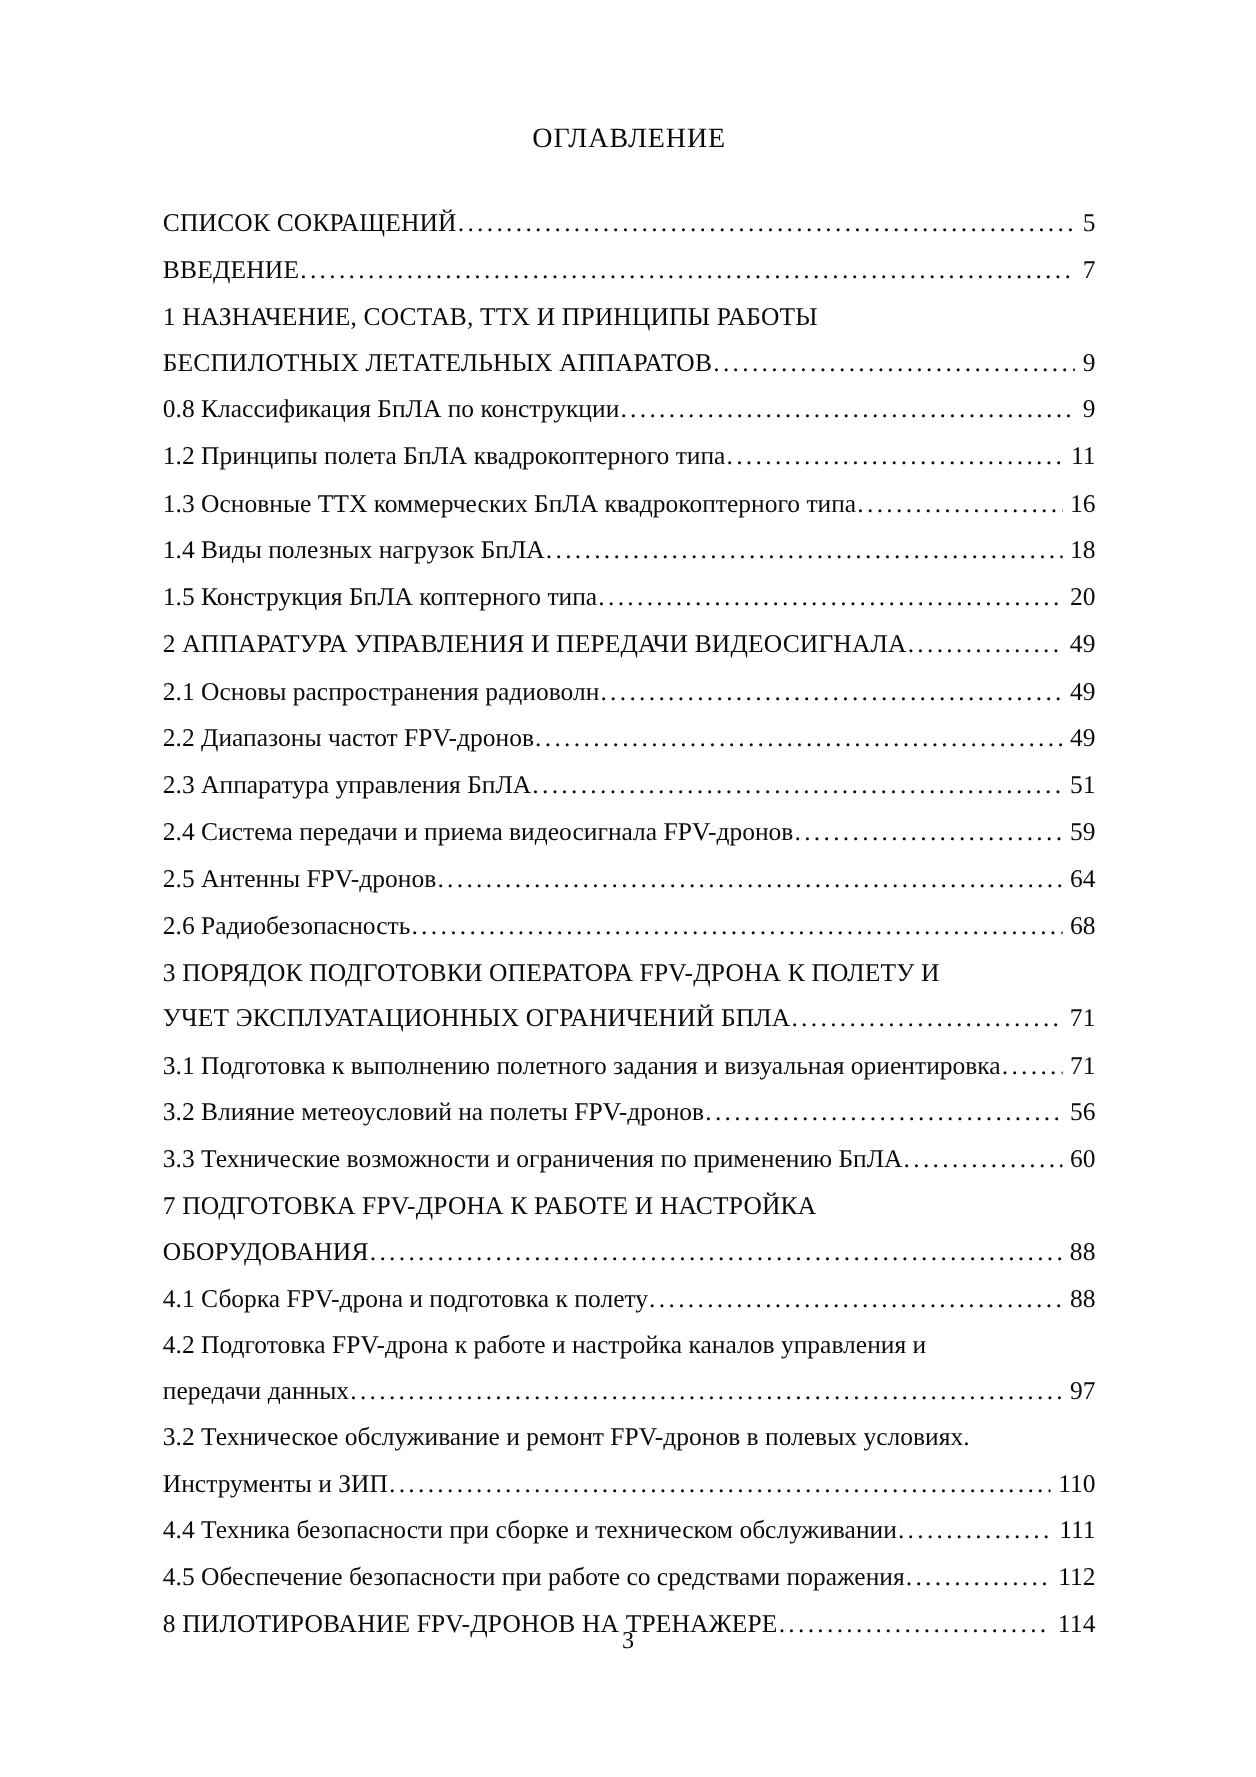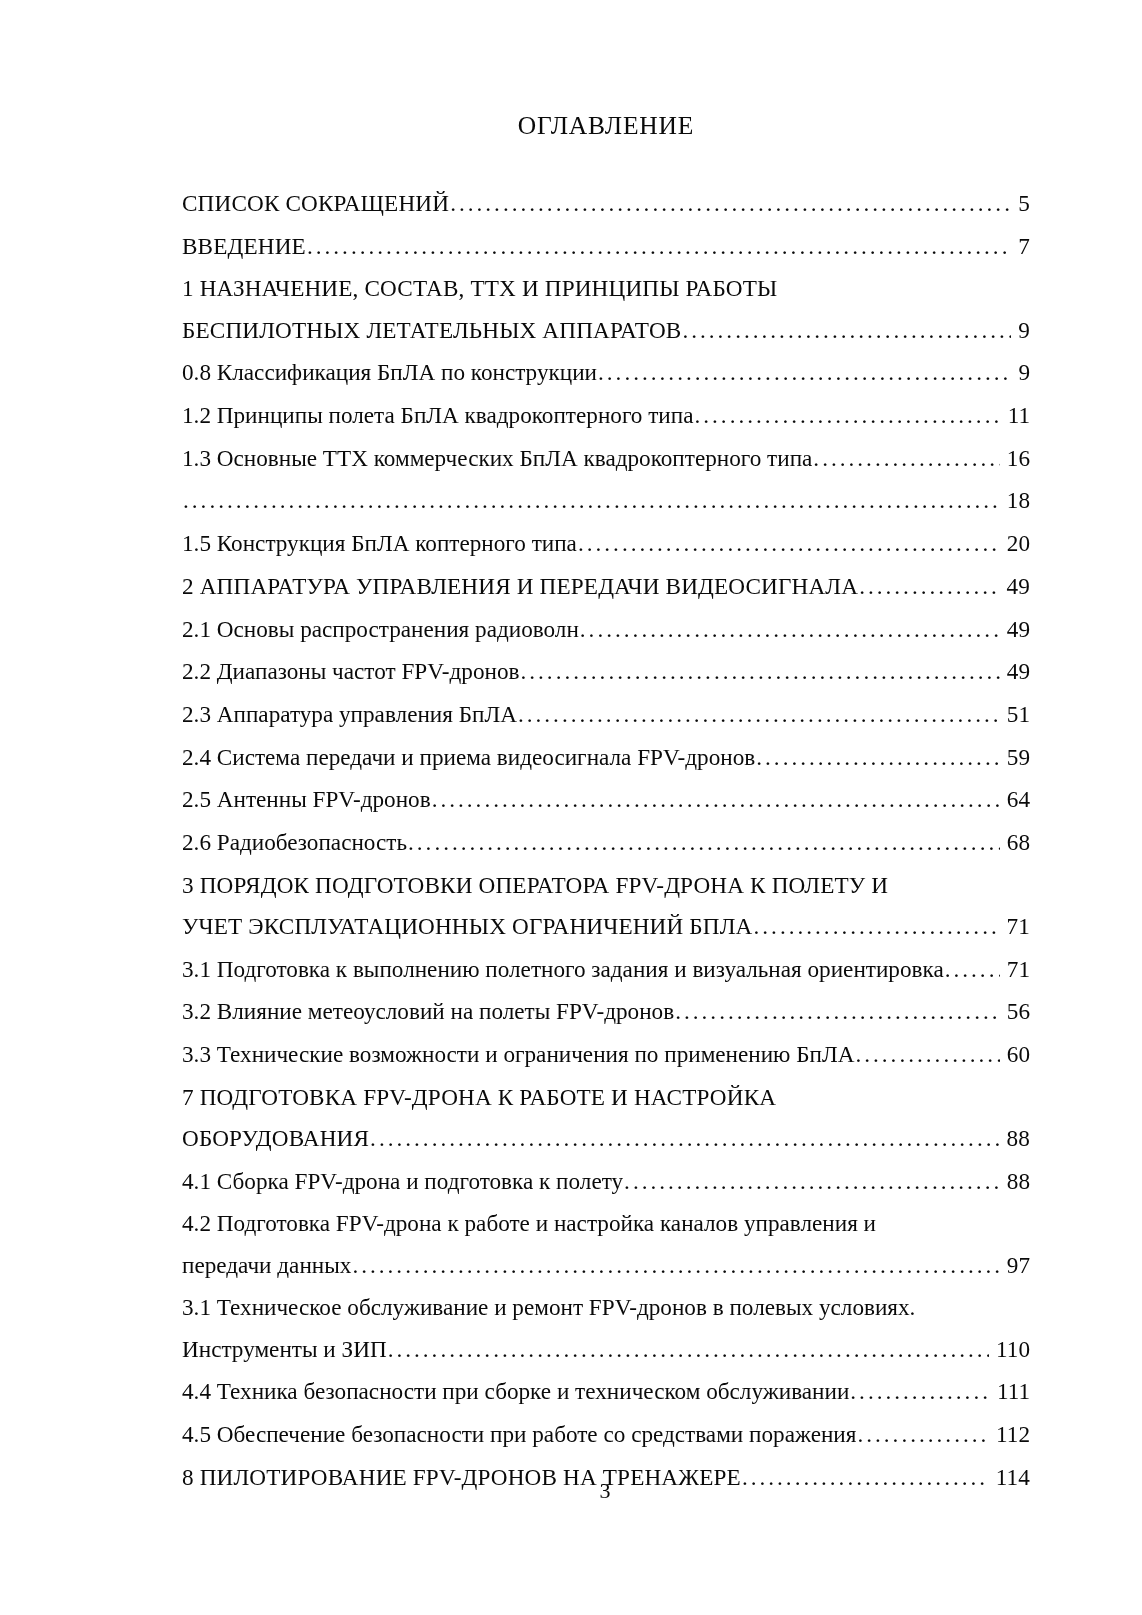--- a/index.html
+++ b/index.html
@@ -17,21 +17,20 @@
     overflow: hidden;
   }
 
   .page {
     position: absolute;
     left: 0;
     top: 0;
     width: 1057px;
     height: 1615px;
     background: #ffffff;
-    margin-left: 34px;
   }
 
   .content {
     position: absolute;
     left: 148px;
     top: 112px;
     width: 848px;
   }
 
   .doc-title {
@@ -167,20 +166,21 @@
         </div>
         <div class="toc-entry">
           <div class="entry-row">
             <span class="entry-text">1.3 Основные ТТХ коммерческих БпЛА квадрокоптерного типа</span>
             <span class="entry-leader"></span>
             <span class="entry-page">16</span>
           </div>
         </div>
         <div class="toc-entry">
           <div class="entry-row">
+            <span class="entry-text">1.4 Виды полезных нагрузок БпЛА</span>
             <span class="entry-leader"></span>
             <span class="entry-page">18</span>
           </div>
         </div>
         <div class="toc-entry">
           <div class="entry-row">
             <span class="entry-text">1.5 Конструкция БпЛА коптерного типа</span>
             <span class="entry-leader"></span>
             <span class="entry-page">20</span>
           </div>
@@ -280,21 +280,21 @@
         </div>
         <div class="toc-entry">
           <span class="entry-line">4.2 Подготовка FPV-дрона к работе и настройка каналов управления и</span>
           <div class="entry-row">
             <span class="entry-text">передачи данных</span>
             <span class="entry-leader"></span>
             <span class="entry-page">97</span>
           </div>
         </div>
         <div class="toc-entry">
-          <span class="entry-line">3.1 Техническое обслуживание и ремонт FPV-дронов в полевых условиях.</span>
+          <span class="entry-line">3.2 Техническое обслуживание и ремонт FPV-дронов в полевых условиях.</span>
           <div class="entry-row">
             <span class="entry-text">Инструменты и ЗИП</span>
             <span class="entry-leader"></span>
             <span class="entry-page">110</span>
           </div>
         </div>
         <div class="toc-entry">
           <div class="entry-row">
             <span class="entry-text">4.4 Техника безопасности при сборке и техническом обслуживании</span>
             <span class="entry-leader"></span>

